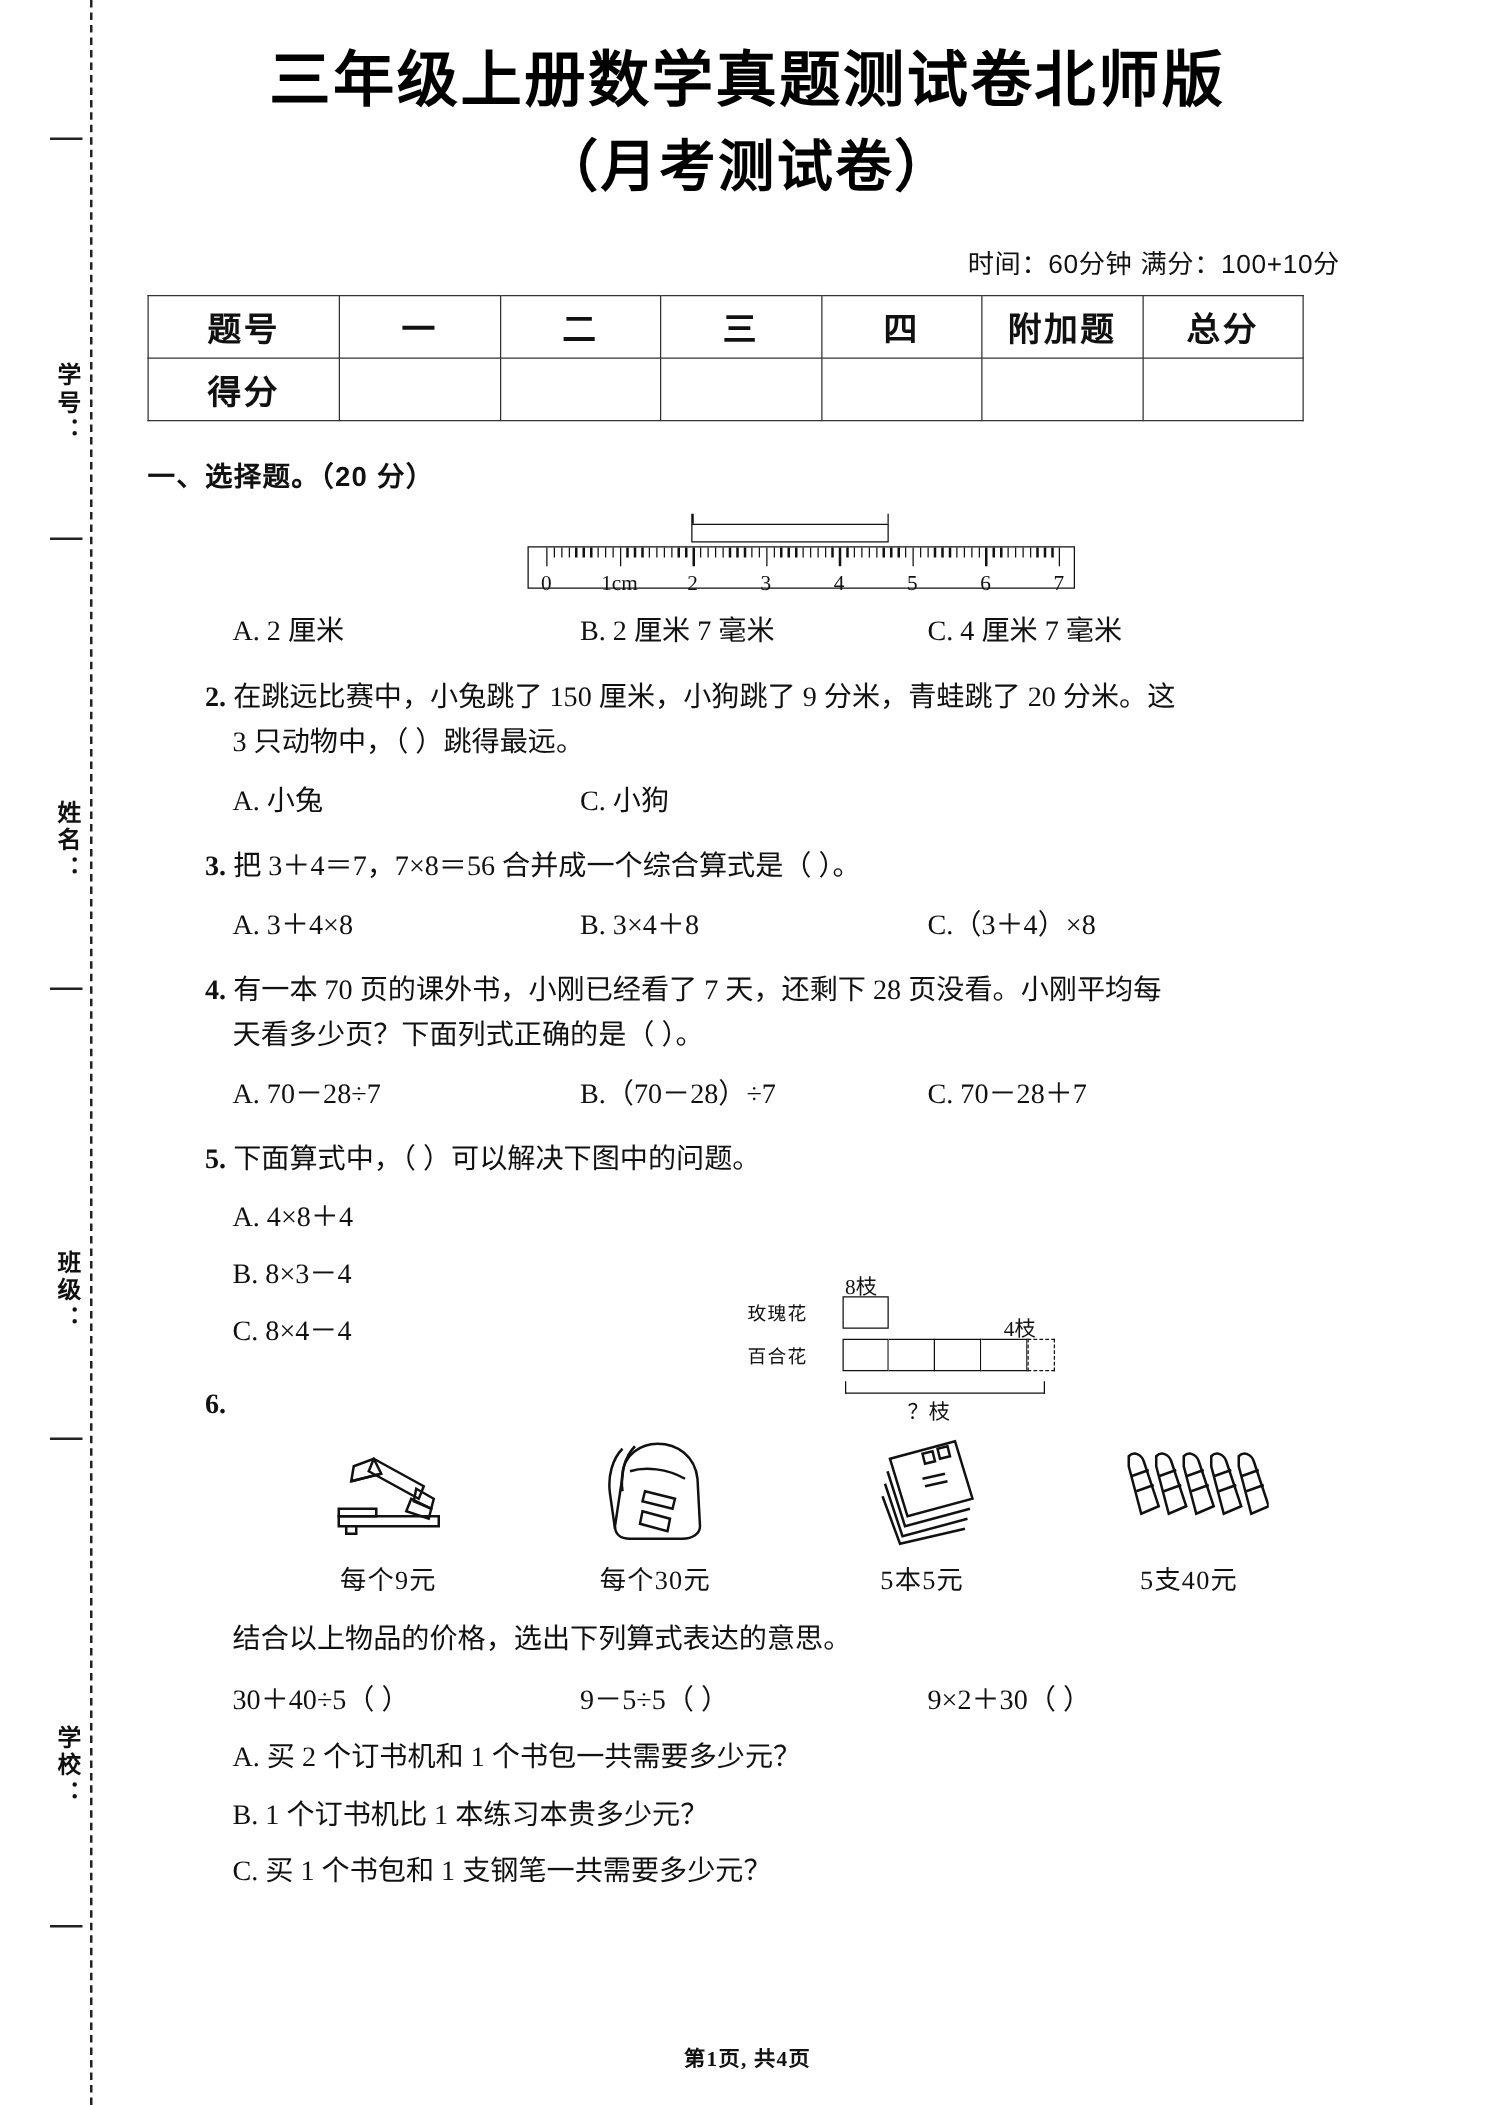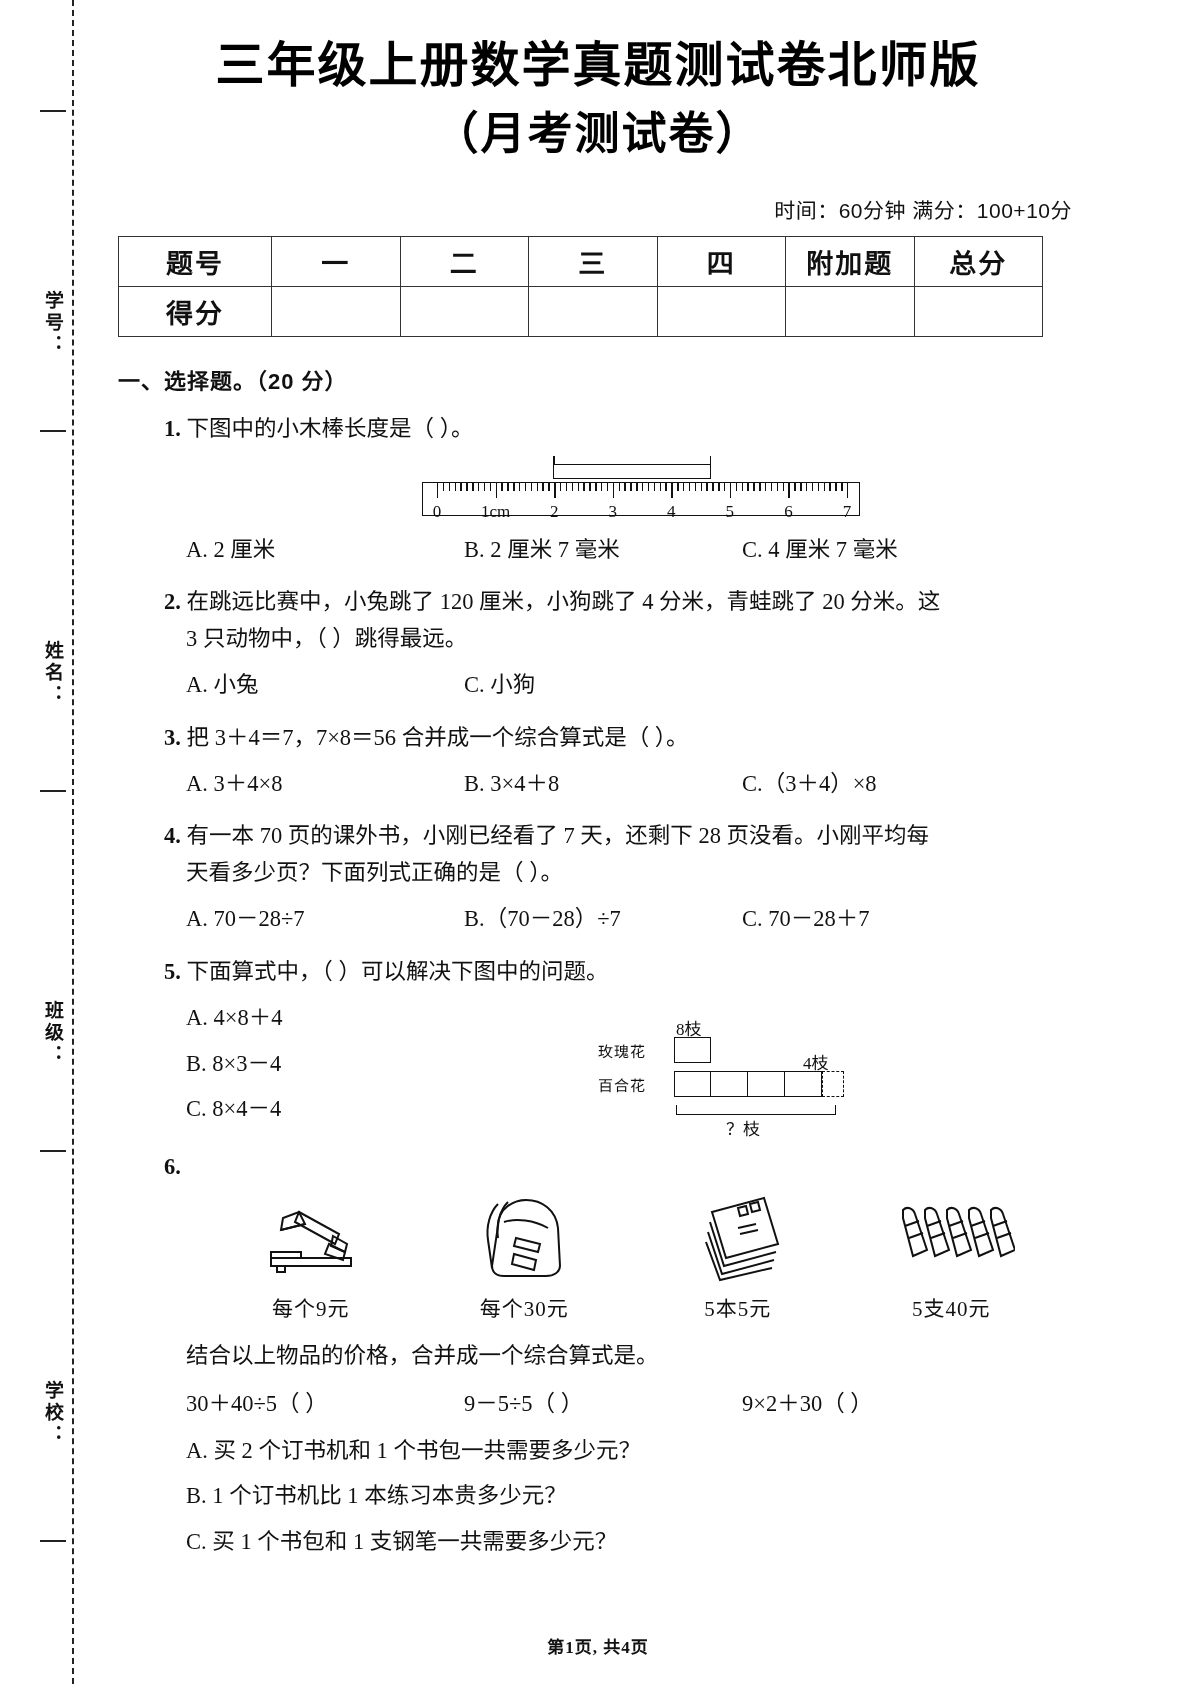--- a/index.html
+++ b/index.html
@@ -279,24 +279,20 @@
       <td></td>
       <td></td>
       <td></td>
     </tr>
   </tbody>
     </table>
 
   <div class="section-head">一、选择题。（20 分）</div>
 
   <div class="q">
-    <div class="q-line">
-      <span class="num">1.</span>
-      <span>下图中的小木棒长度是（        ）。</span>
-    </div>
 
     <div id="ruler-fig">
       <div id="ruler-body">
 
       <div class="tick major" style="left: 14px;"></div>
           <div class="rnum" style="left: 14px;">0</div>
           <div class="tick minor" style="left: 19.8571px;"></div>
           <div class="tick minor" style="left: 25.7143px;"></div>
           <div class="tick minor" style="left: 31.5714px;"></div>
           <div class="tick minor" style="left: 37.4286px;"></div>
@@ -384,21 +380,21 @@
     <div class="choices">
       <span class="opt">A. 2 厘米</span>
       <span class="opt">B. 2 厘米 7 毫米</span>
       <span class="opt">C. 4 厘米 7 毫米</span>
     </div>
   </div>
 
   <div class="q">
     <div class="q-line">
       <span class="num">2.</span>
-      <span>在跳远比赛中，小兔跳了 120 厘米，小狗跳了 4 分米，青蛙跳了 20 分米。这</span>
+      <span>在跳远比赛中，小兔跳了 150 厘米，小狗跳了 9 分米，青蛙跳了 20 分米。这</span>
     </div>
     <div class="q-line indent">3 只动物中，（      ）跳得最远。</div>
     <div class="choices">
       <span class="opt">A. 小兔</span>
       <span class="opt">C. 小狗</span>
     </div>
   </div>
 
   <div class="q">
     <div class="q-line">
@@ -516,21 +512,21 @@
               <path d="M16 14 C20 10 26 12 28 18 L40 54 L26 60 L16 22 Z"></path>
               <path d="M18 30 L32 25"></path>
                 <path d="M22 42 L36 37"></path>
             </g>
           </svg>
         </div>
         <div class="price">5支40元</div>
       </div>
     </div>
 
-    <div class="q-line indent" style="margin-top:12px;">结合以上物品的价格，合并成一个综合算式是。</div>
+    <div class="q-line indent" style="margin-top:12px;">结合以上物品的价格，选出下列算式表达的意思。</div>
 
     <div class="expr-row">
       <span class="e">30＋40÷5（      ）</span>
       <span class="e">9－5÷5（      ）</span>
       <span class="e">9×2＋30（      ）</span>
     </div>
 
     <div class="choices stack">
       <div class="opt">A. 买 2 个订书机和 1 个书包一共需要多少元？</div>
       <div class="opt">B. 1 个订书机比 1 本练习本贵多少元？</div>

